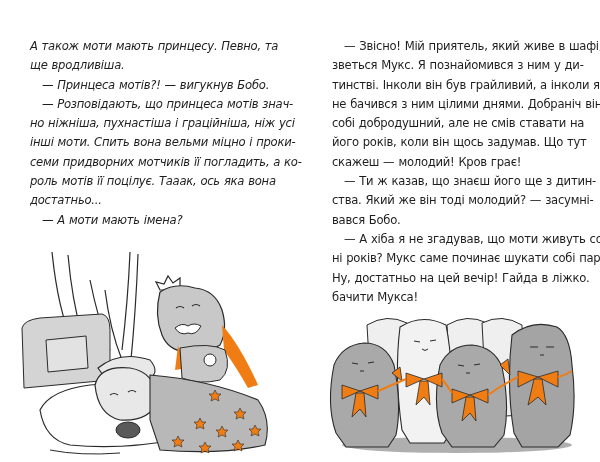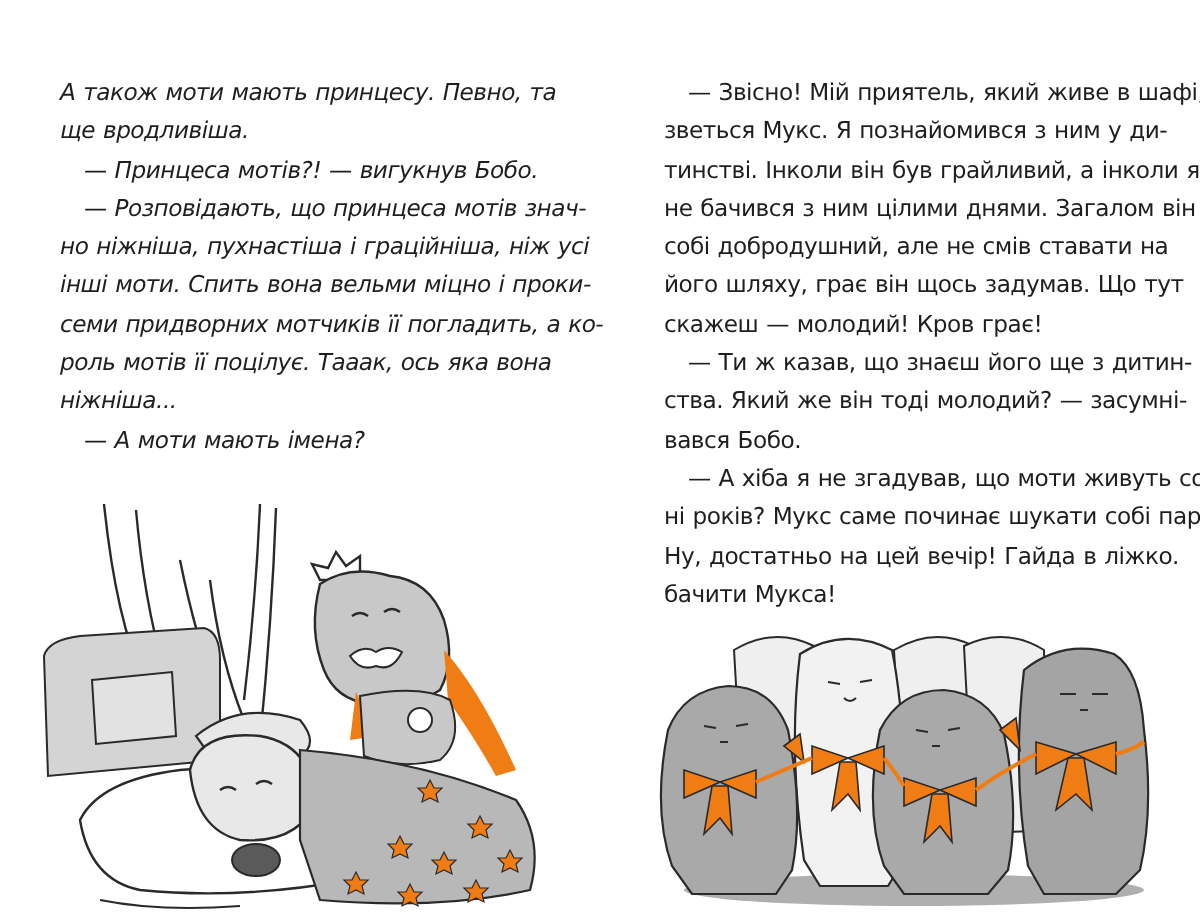--- a/index.html
+++ b/index.html
@@ -21,21 +21,21 @@
 <div class="page left">
   <div class="text">
     <span class="line">А також моти мають принцесу. Певно, та</span>
     <span class="line end">ще вродливіша.</span>
     <span class="line ind end">— Принцеса мотів?! — вигукнув Бобо.</span>
     <span class="line ind">— Розповідають, що принцеса мотів знач-</span>
     <span class="line">но ніжніша, пухнастіша і граційніша, ніж усі</span>
     <span class="line">інші моти. Спить вона вельми міцно і проки-</span>
     <span class="line">семи придворних мотчиків її погладить, а ко-</span>
     <span class="line">роль мотів її поцілує. Тааак, ось яка вона</span>
-    <span class="line end">ніжніша...</span>
+    <span class="line end">достатньо...</span>
     <span class="line ind end">— А моти мають імена?</span>
   </div>
 
   <svg class="illus" style="left:10px;top:250px" width="285" height="205" viewBox="0 0 285 205">
 
     <g stroke="#2a2a2a" stroke-width="1.2" fill="none">
       <path d="M42 2 Q48 60 62 90"></path>
       <path d="M58 5 Q62 50 72 85"></path>
       <path d="M120 2 Q118 50 112 100"></path>
       <path d="M128 4 Q126 60 120 120"></path>
@@ -79,23 +79,23 @@
       <path d="M60 208 Q90 212 125 208"></path>
     </g>
   </svg>
 </div>
 
 <div class="page right">
   <div class="text">
     <span class="line ind">— Звісно! Мій приятель, який живе в шафі,</span>
     <span class="line">зветься Мукс. Я познайомився з ним у ди-</span>
     <span class="line">тинстві. Інколи він був грайливий, а інколи я</span>
-    <span class="line">не бачився з ним цілими днями. Загалом він</span>
+    <span class="line">не бачився з ним цілими днями. Добраніч він</span>
     <span class="line">собі добродушний, але не смів ставати на</span>
-    <span class="line">його шляху, грає він щось задумав. Що тут</span>
+    <span class="line">його років, коли він щось задумав. Що тут</span>
     <span class="line end">скажеш — молодий! Кров грає!</span>
     <span class="line ind">— Ти ж казав, що знаєш його ще з дитин-</span>
     <span class="line">ства. Який же він тоді молодий? — засумні-</span>
     <span class="line end">вався Бобо.</span>
     <span class="line ind">— А хіба я не згадував, що моти живуть сот-</span>
     <span class="line">ні років? Мукс саме починає шукати собі пару...</span>
     <span class="line end">Ну, достатньо на цей вечір! Гайда в ліжко.</span>
     <span class="line end">бачити Мукса!</span>
   </div>
 

